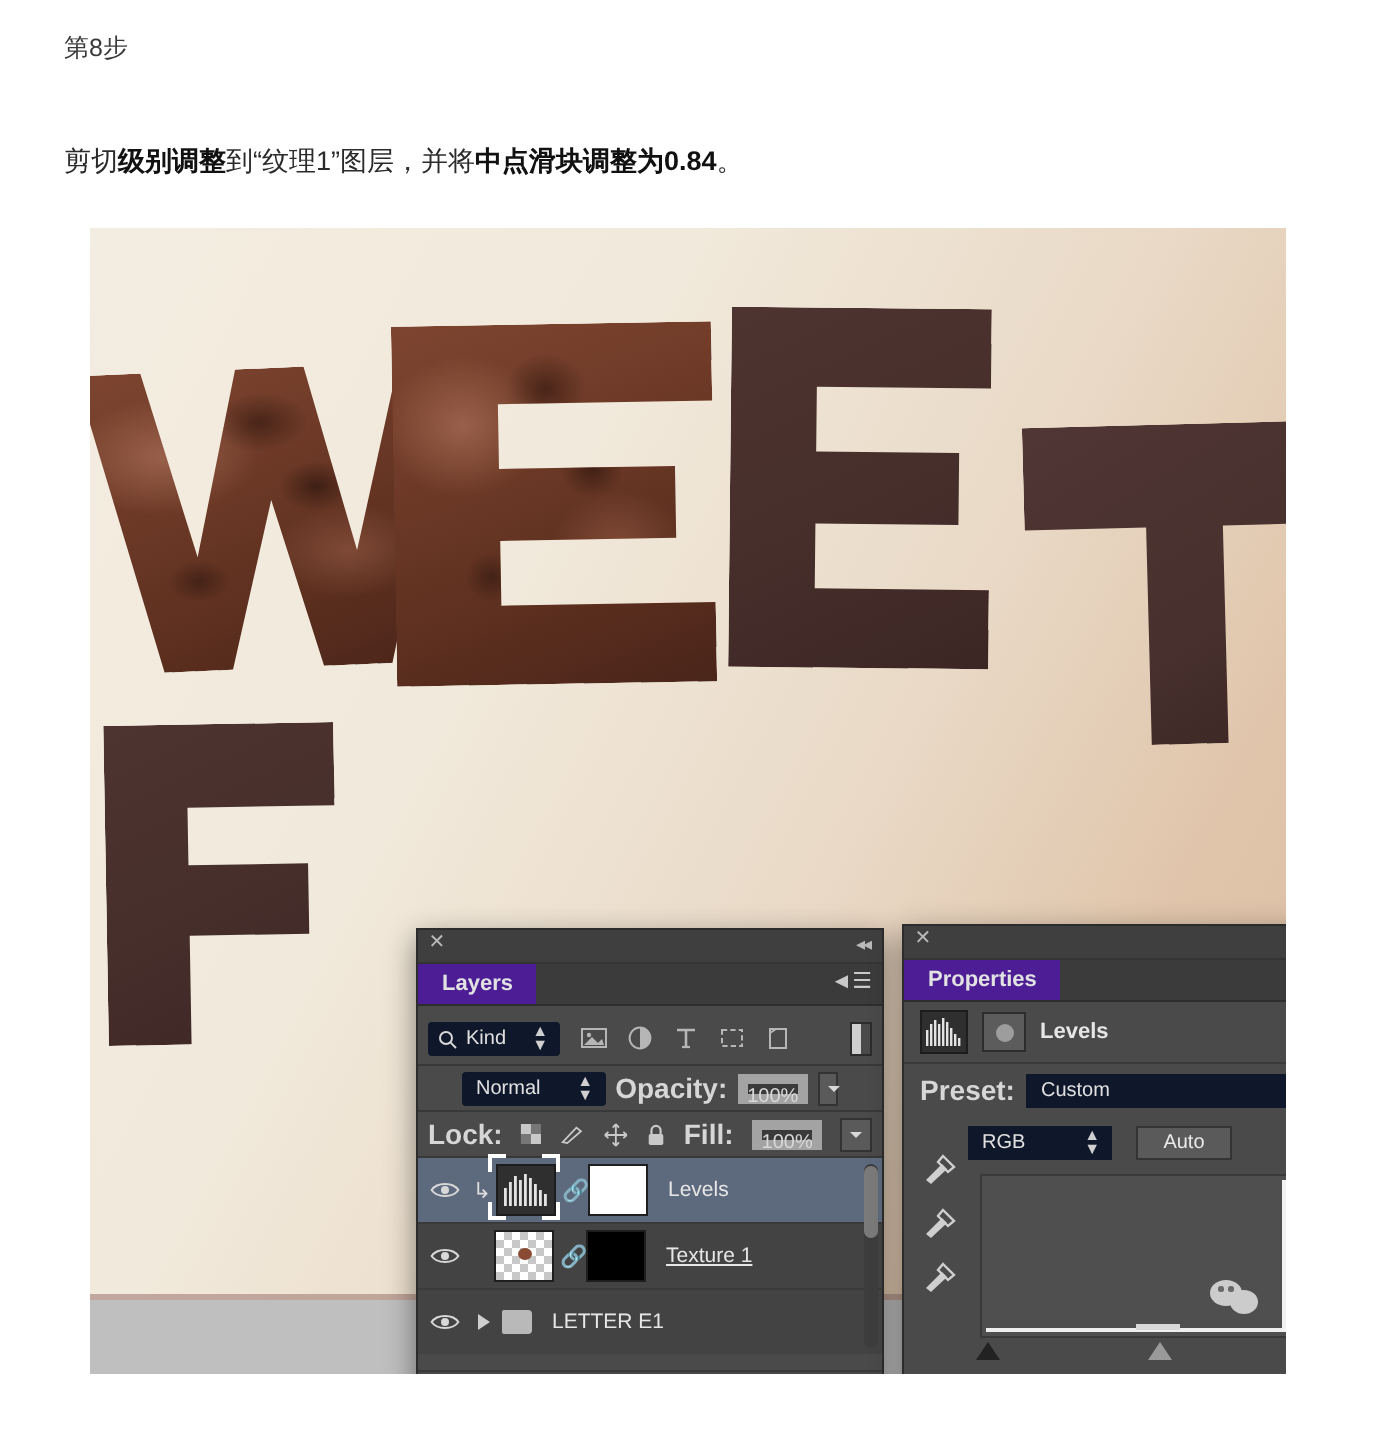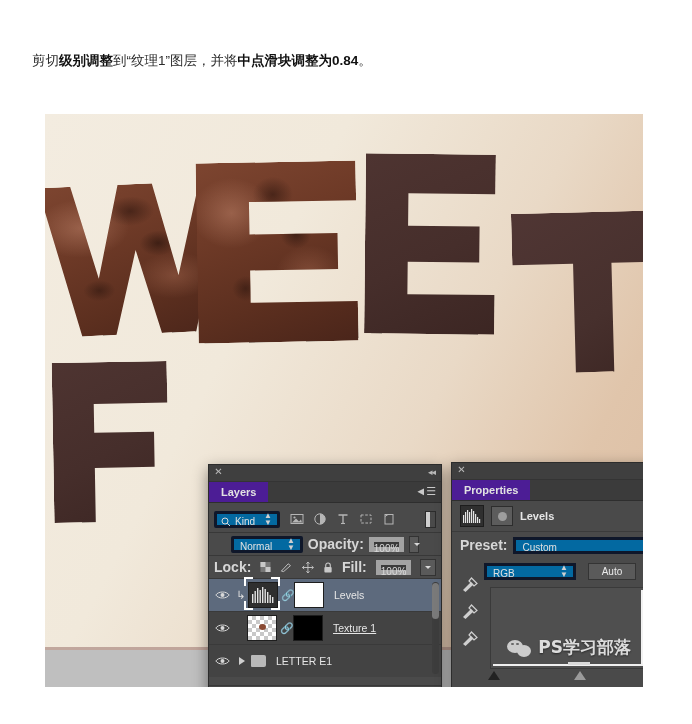--- a/index.html
+++ b/index.html
@@ -98,21 +98,21 @@
     background:#4c1d95;color:#e2e2e2;font-size:11px;font-weight:bold;
   }
   .tab-menu{position:absolute;right:5px;top:3px;color:#c9c9c9;font-size:11px;line-height:13px;}
   .sep{height:1px;background:#383838;}
 
   .ps-field{
     background:#3a3a3a;border:5px solid #a3a3a3;color:#d8d8d8;
     display:inline-block;box-sizing:border-box;
   }
   .ps-dd{
-    background:#0369a1;border:3px solid #0f172a;color:#e0e0e0;position:relative;box-sizing:border-box;
+    background:#0f172a;border:1px solid #0f172a;color:#e0e0e0;position:relative;box-sizing:border-box;
   }
   .ps-dd .spin{position:absolute;right:5px;top:50%;transform:translateY(-50%);
     font-size:8px;line-height:7px;color:#d0d0d0;text-align:center;}
   .ps-btn{
     background:#5a5a5a;border:1px solid #343434;color:#eaeaea;text-align:center;box-sizing:border-box;
   }
 
   
   #layers-panel{left:163px;top:350px;width:232px;height:243px;}
   .filter-row{height:26px;padding:3px 5px 0 5px;display:flex;align-items:center;gap:6px;}
@@ -170,21 +170,21 @@
   .prop-head{height:30px;display:flex;align-items:center;padding:0 8px;gap:7px;border-bottom:1px solid #3b3b3b;}
   .prop-title{font-size:11px;color:#e6e6e6;font-weight:bold;}
   .hist-ico{width:22px;height:20px;background:#2f2f2f;border:1px solid #1d1d1d;position:relative;overflow:hidden;}
   .circ-ico{width:20px;height:18px;background:#5c5c5c;border:1px solid #2d2d2d;
     display:flex;align-items:center;justify-content:center;}
   .circ-ico i{display:block;width:9px;height:9px;border-radius:50%;background:#9d9d9d;}
 
   .preset-row{height:26px;display:flex;align-items:center;padding:0 8px;gap:6px;}
   .preset-dd{flex:1;height:17px;line-height:15px;font-size:10px;padding-left:6px;}
   .chan-row{height:26px;display:flex;align-items:center;padding:0 8px 0 32px;gap:12px;}
-  .chan-dd{width:92px;height:17px;line-height:15px;font-size:10px;padding-left:6px;}
+  .chan-dd{width:72px;height:17px;line-height:15px;font-size:10px;padding-left:6px;}
   .auto-btn{width:48px;height:17px;line-height:15px;font-size:10px;}
 
   .hist-area{position:relative;margin:3px 10px 0 38px;height:80px;background:#4f4f4f;border:1px solid #3a3a3a;}
   .hist-base{position:absolute;left:2px;right:24px;bottom:2px;height:2px;background:#efefef;}
   .hist-spike{position:absolute;right:22px;bottom:2px;width:2px;height:76px;background:#f2f2f2;}
   .hist-bump{position:absolute;left:44%;bottom:3px;width:22px;height:3px;background:#d9d9d9;}
   .eyedroppers{position:absolute;left:8px;top:112px;display:flex;flex-direction:column;gap:9px;}
 
   .slider-row{position:relative;margin:2px 10px 0 38px;height:12px;}
   .tri-hand{position:absolute;top:0;width:0;height:0;
@@ -198,20 +198,21 @@
     text-shadow:0 1px 2px rgba(0,0,0,.55);
     font-family:"DejaVu Sans",sans-serif;
   }
   .wm-logo{width:26px;height:22px;position:relative;opacity:.9;}
   .wm-logo b{position:absolute;border-radius:50%;background:#e6e6e6;display:block;}
 </style>
 </head>
 <body>
 
 <div class="article">
+  <div class="step-label">第8步</div>
   <div class="step-body"><span>剪切</span><b>级别调整</b><span>到“纹理1”图层，并将</span><b>中点滑块调整为</b><b>0.84</b><span>。</span></div>
 </div>
 
 <div class="shot">
   <div class="shot-bg"></div>
 
   <div class="letter" id="ltr-w">
       <div class="choc"></div>
     </div>
   <div class="letter" id="ltr-e">
@@ -474,15 +475,14 @@
 
   </div>
 
   <div class="watermark">
     <div class="wm-logo">
       <b style="left:0;top:3px;width:16px;height:13px;"></b>
       <b style="left:10px;top:8px;width:14px;height:12px;"></b>
       <b style="left:4px;top:6px;width:2.5px;height:2.5px;background:#6f6f6f;"></b>
       <b style="left:9px;top:6px;width:2.5px;height:2.5px;background:#6f6f6f;"></b>
     </div>
-    <span>PS学习部落</span>
   </div>
 </div>
 
 </body></html>

